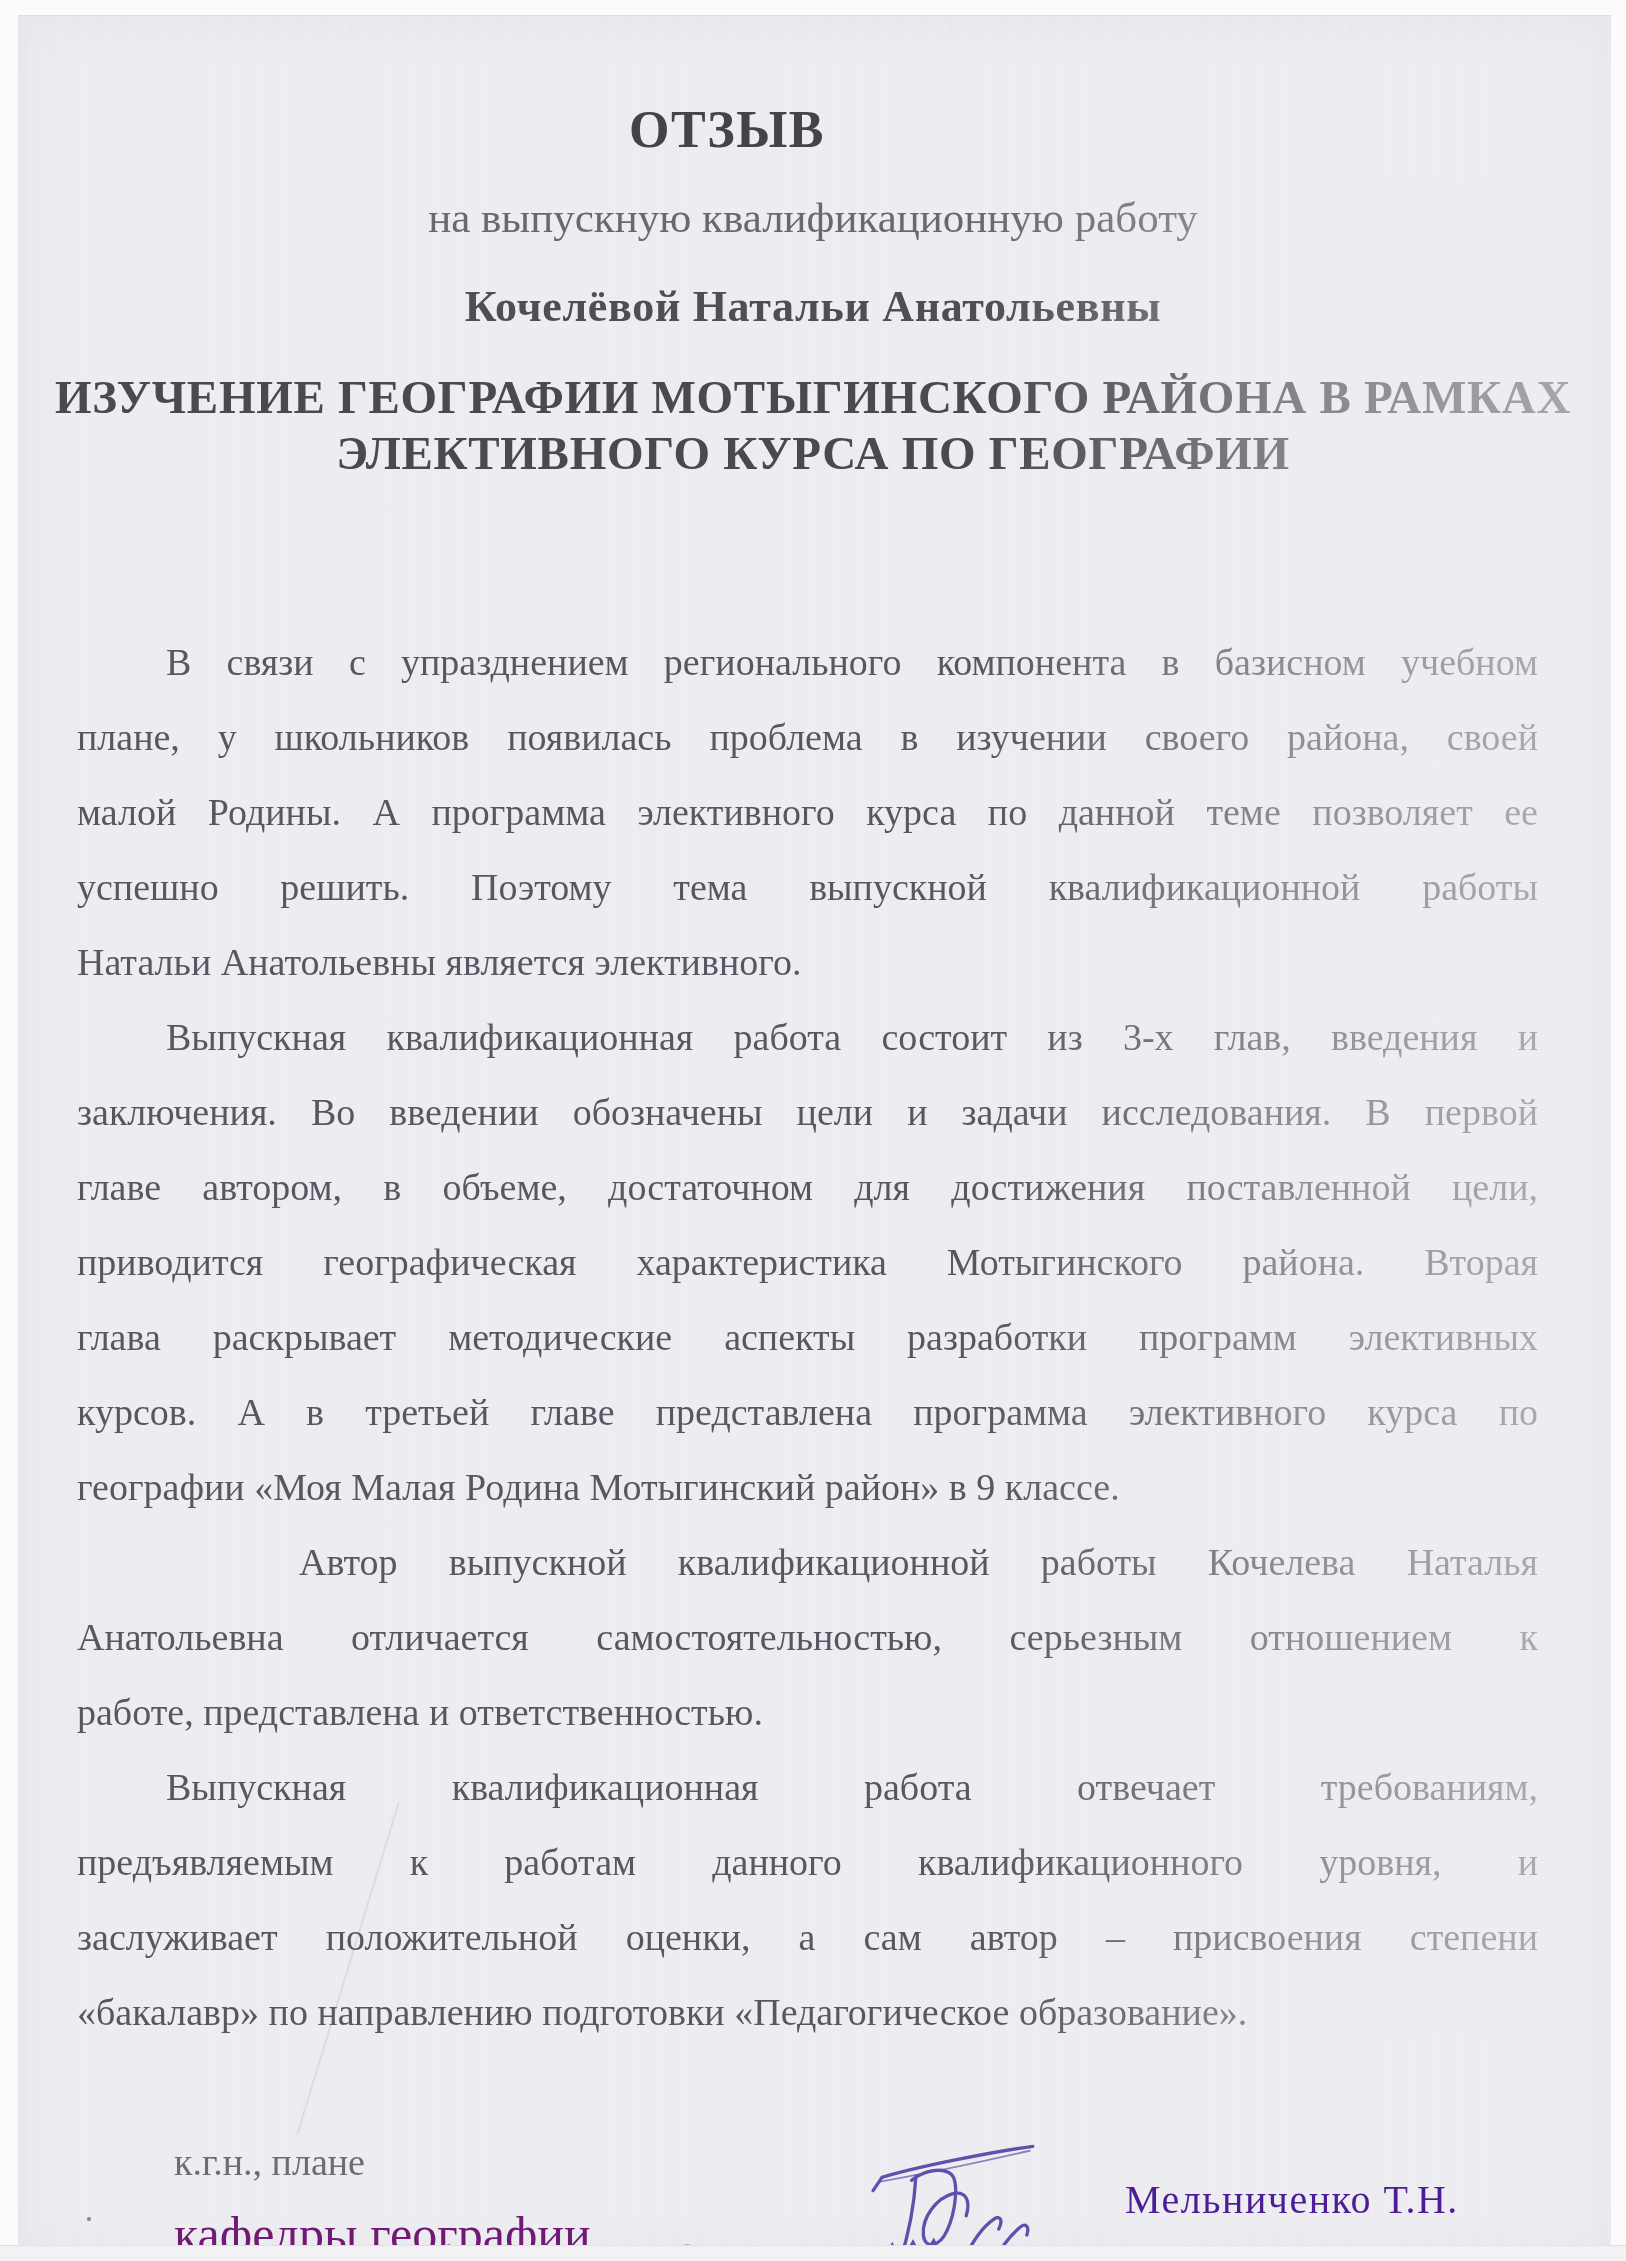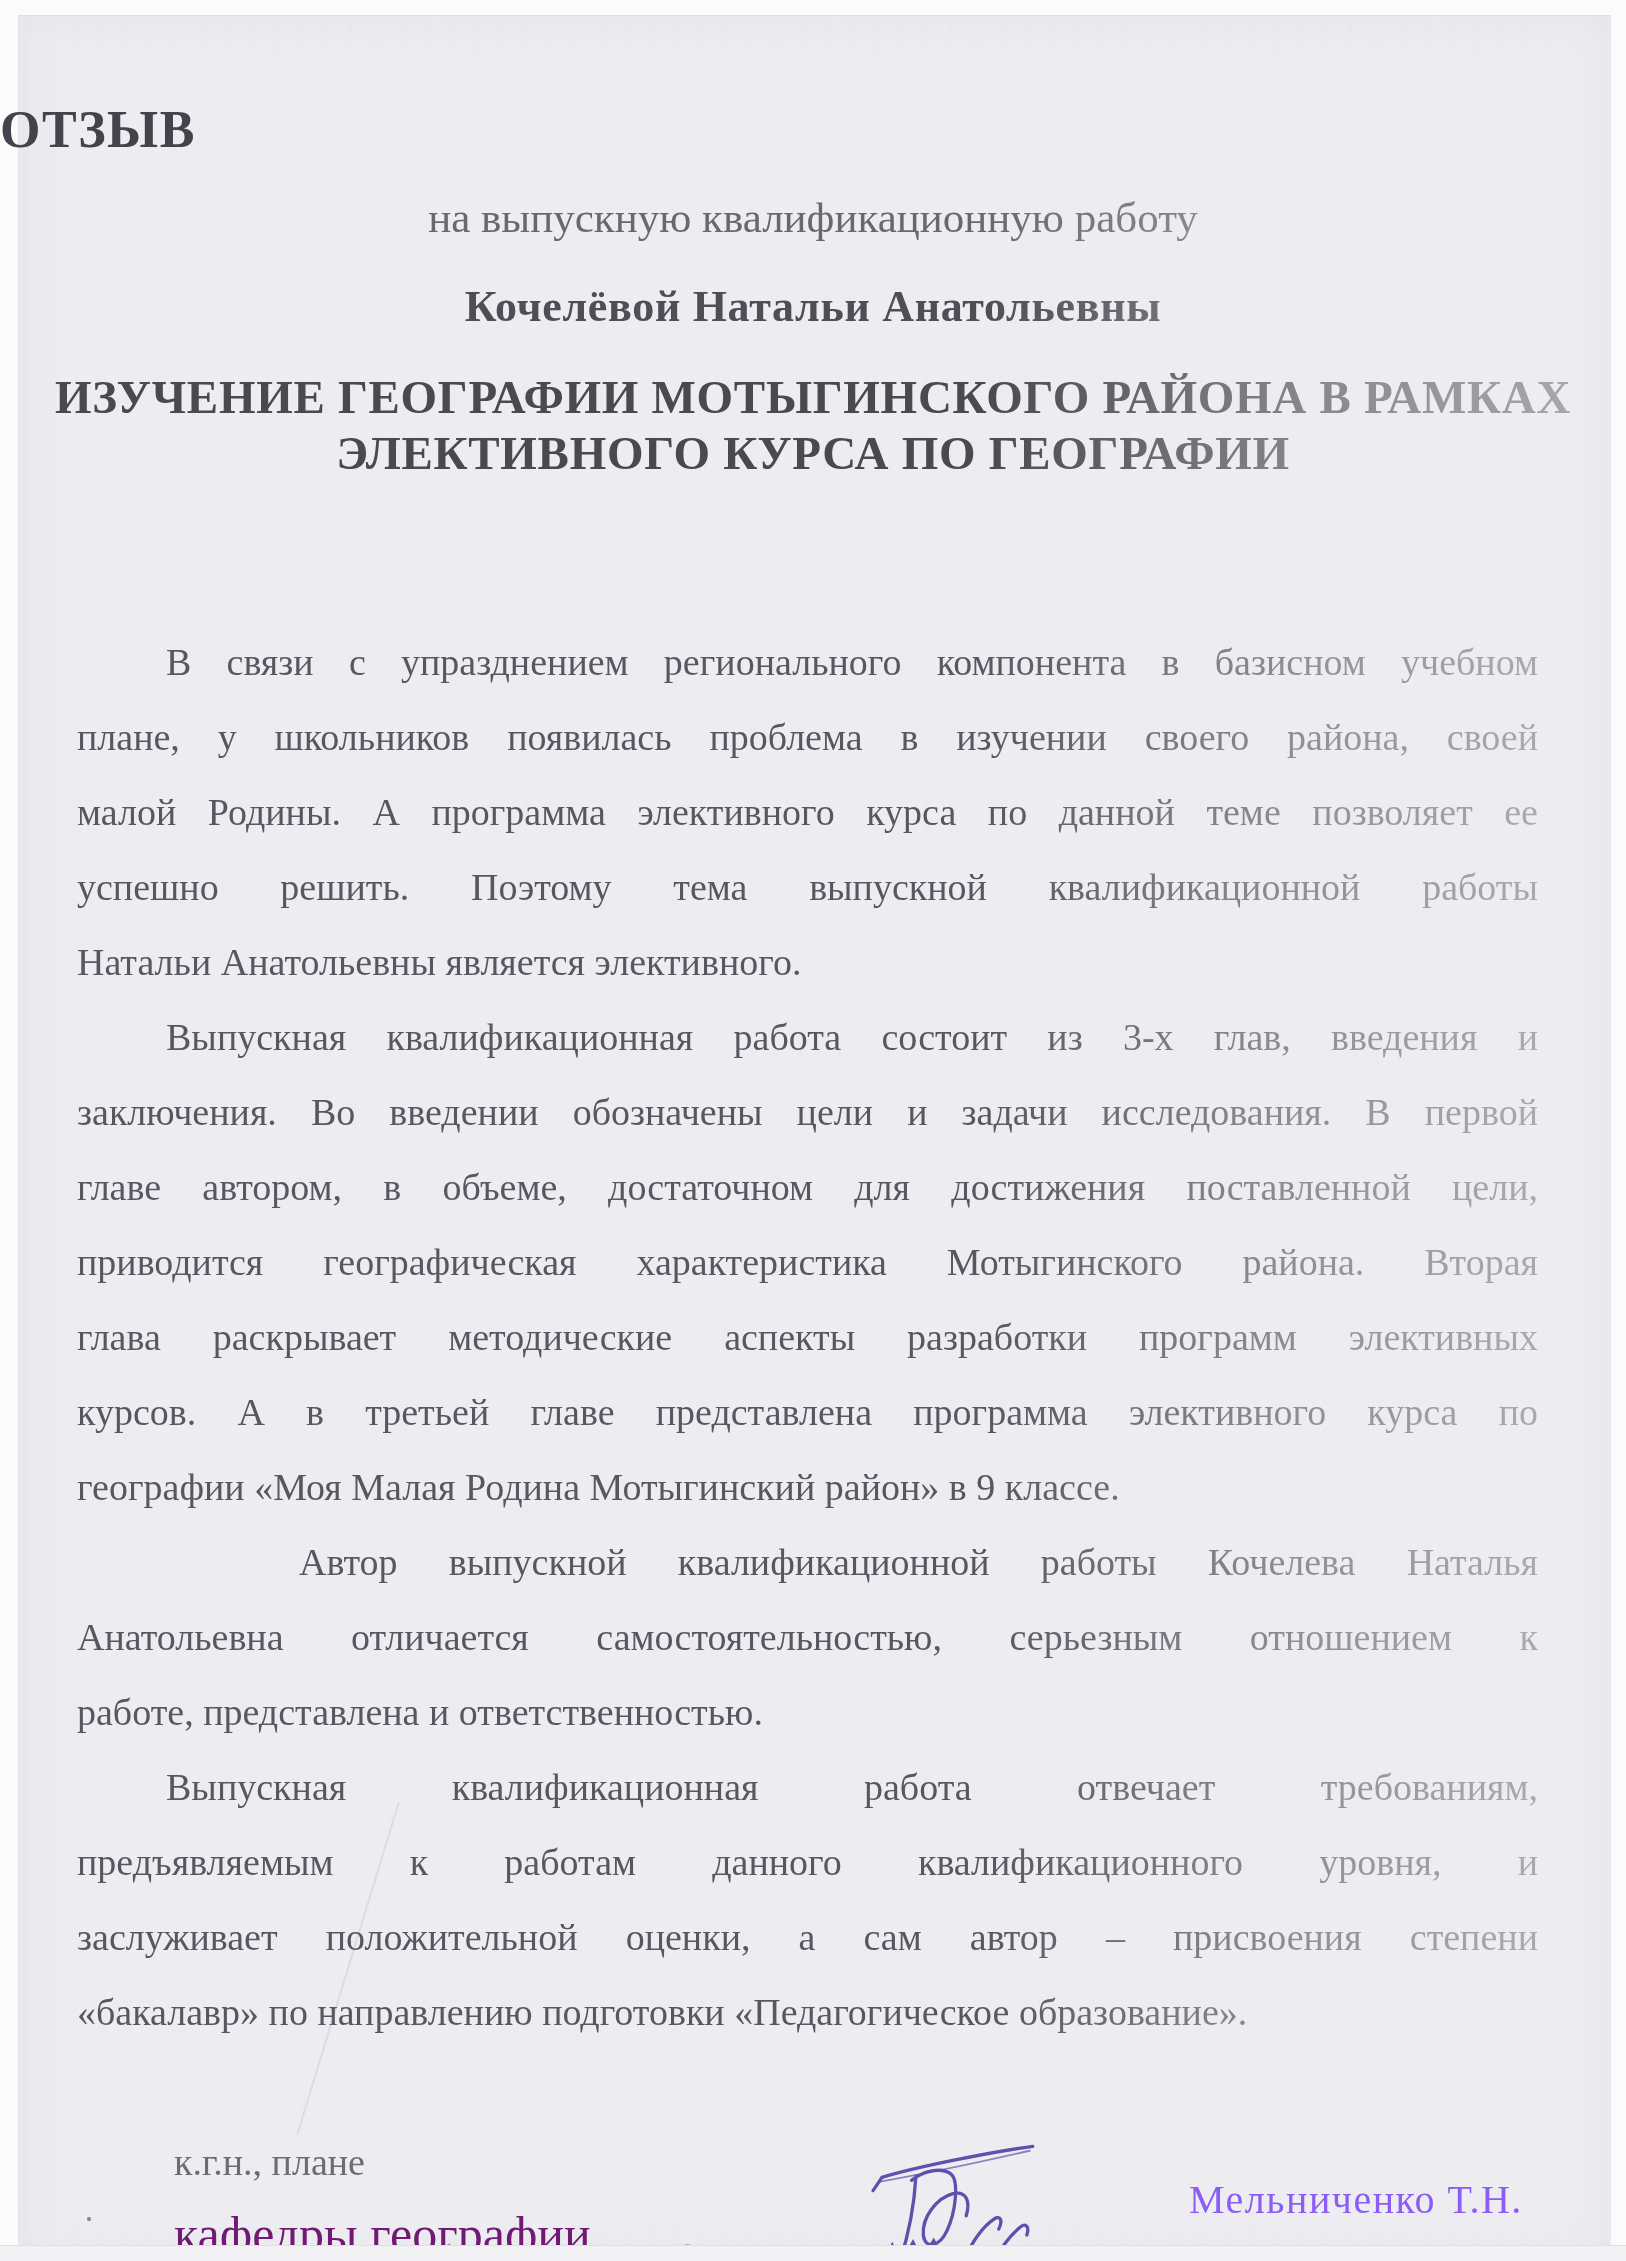--- a/index.html
+++ b/index.html
@@ -18,21 +18,21 @@
     box-shadow:inset 0 0 44px rgba(200,200,212,.25);
   }
   .paper::after{ 
     content:"";position:absolute;inset:0;
     background:repeating-linear-gradient(90deg,
       rgba(255,255,255,.06) 0px, rgba(210,210,222,.05) 6.6px,
       rgba(255,255,255,.05) 15.5px, rgba(222,222,232,.04) 25px);
     pointer-events:none;
   }
   .title{
-    position:absolute;left:0;top:100px;width:1454px;text-align:left;
+    position:absolute;left:0;top:100px;width:1454px;text-align:center;
     font-size:52px;font-weight:bold;letter-spacing:1.5px;color:#45424b;
   }
   .subtitle{
     position:absolute;left:0;top:193px;width:1626px;text-align:center;
     font-size:43px;color:#6a6770;
   }
   .candidate{
     position:absolute;left:0;top:281px;width:1626px;text-align:center;
     font-size:44px;font-weight:bold;color:#504d56;letter-spacing:0.7px;
   }
@@ -54,21 +54,21 @@
     background:linear-gradient(to right, rgba(237,237,241,0) 0%, rgba(237,237,241,.38) 55%, rgba(237,237,241,.58) 100%);
     pointer-events:none;z-index:5;
   }
   .scratch{
     position:absolute;left:347px;top:1795px;width:1.5px;height:347px;
     background:rgba(130,128,140,.16);transform:rotate(17deg);
   }
   .sig-left1{position:absolute;left:174px;top:2140px;font-size:38px;color:#6e6b75;}
   .sig-left2{position:absolute;left:174px;top:2205px;font-size:50px;color:#701a75;}
   .sig-left3{position:absolute;left:414px;top:2236px;font-size:38px;color:#89868f;}
-  .sig-name{position:absolute;left:1189px;top:2176px;font-size:40px;color:#8b5cf6;letter-spacing:1.5px;text-align:center;}
+  .sig-name{position:absolute;left:1125px;top:2176px;font-size:40px;color:#4c1d95;letter-spacing:1.5px;text-align:center;}
   .sig-ink{position:absolute;left:842px;top:2065px;z-index:4;}
   .scan-edge{
     position:absolute;left:0;top:2245px;width:1626px;height:16.2px;
     background:#f2f2f4;border-top:0.7px solid #e0e0e5;z-index:9;
   }
   .dot-artifact{position:absolute;left:87px;top:2217px;width:3.7px;height:3.7px;border-radius:50%;background:#8b8892;}
 </style>
 </head>
 <body>
 

